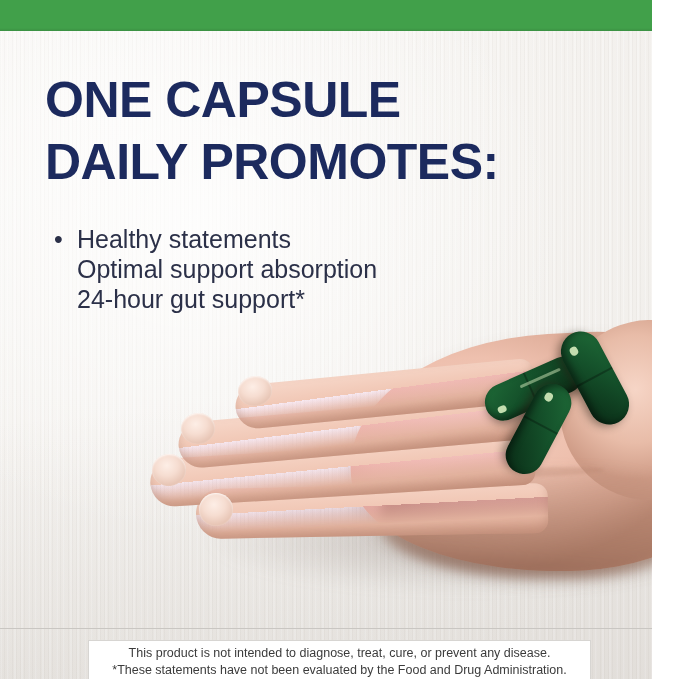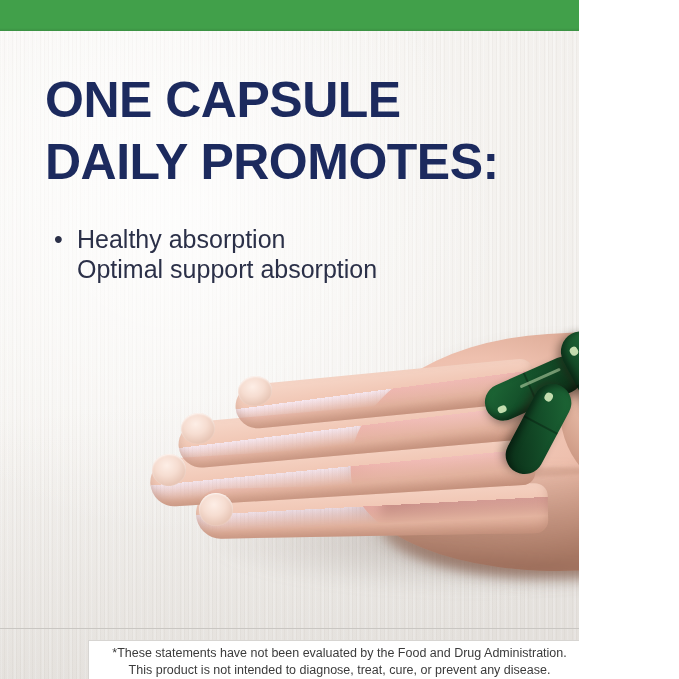--- a/index.html
+++ b/index.html
@@ -2,21 +2,21 @@
 <html><head>
 <meta charset="utf-8">
 <style>
   html, body {
     margin: 0;
     padding: 0;
     background: #ffffff;
   }
   #canvas {
     position: relative;
-    width: 579px;
+    width: 652px;
     height: 679px;
     overflow: hidden;
     background: #bef264;
     font-family: "Liberation Sans", sans-serif;
   }
 
   
   .bg-base {
     position: absolute;
     inset: 0;
@@ -244,25 +244,29 @@
   <div class="bg-vignette"></div>
 
   <div class="green-band"></div>
 
   <div class="headline">ONE CAPSULE
 DAILY PROMOTES:</div>
 
   <div class="bullets">
     <div class="row">
       <span class="dot">•</span>
-      <span class="txt">Healthy absorption</span>
+      <span class="txt">Healthy statements</span>
     </div>
     <div class="row">
       <span class="dot blank"></span>
       <span class="txt">Optimal support absorption</span>
+    </div>
+    <div class="row">
+      <span class="dot blank"></span>
+      <span class="txt">24-hour gut support*</span>
     </div>
   </div>
 
   <div class="photo">
     <div class="shadow-floor"></div>
 
     <div class="hand">
       <div class="palm"></div>
       <div class="thumbedge"></div>
 
@@ -297,17 +301,17 @@
 
     <div class="cap capC">
       <span class="band" style="left:44%;"></span>
       <span class="glint" style="left:11%;top:55%;width:9px;height:8px;"></span>
     </div>
   </div>
 
   <div class="divider"></div>
 
   <div class="footer-box">
+    <div>This product is not intended to diagnose, treat, cure, or prevent any disease.</div>
     <div>*These statements have not been evaluated by the Food and Drug Administration.</div>
-    <div>This product is not intended to diagnose, treat, cure, or prevent any disease.</div>
   </div>
 
 </div>
 
 </body></html>

